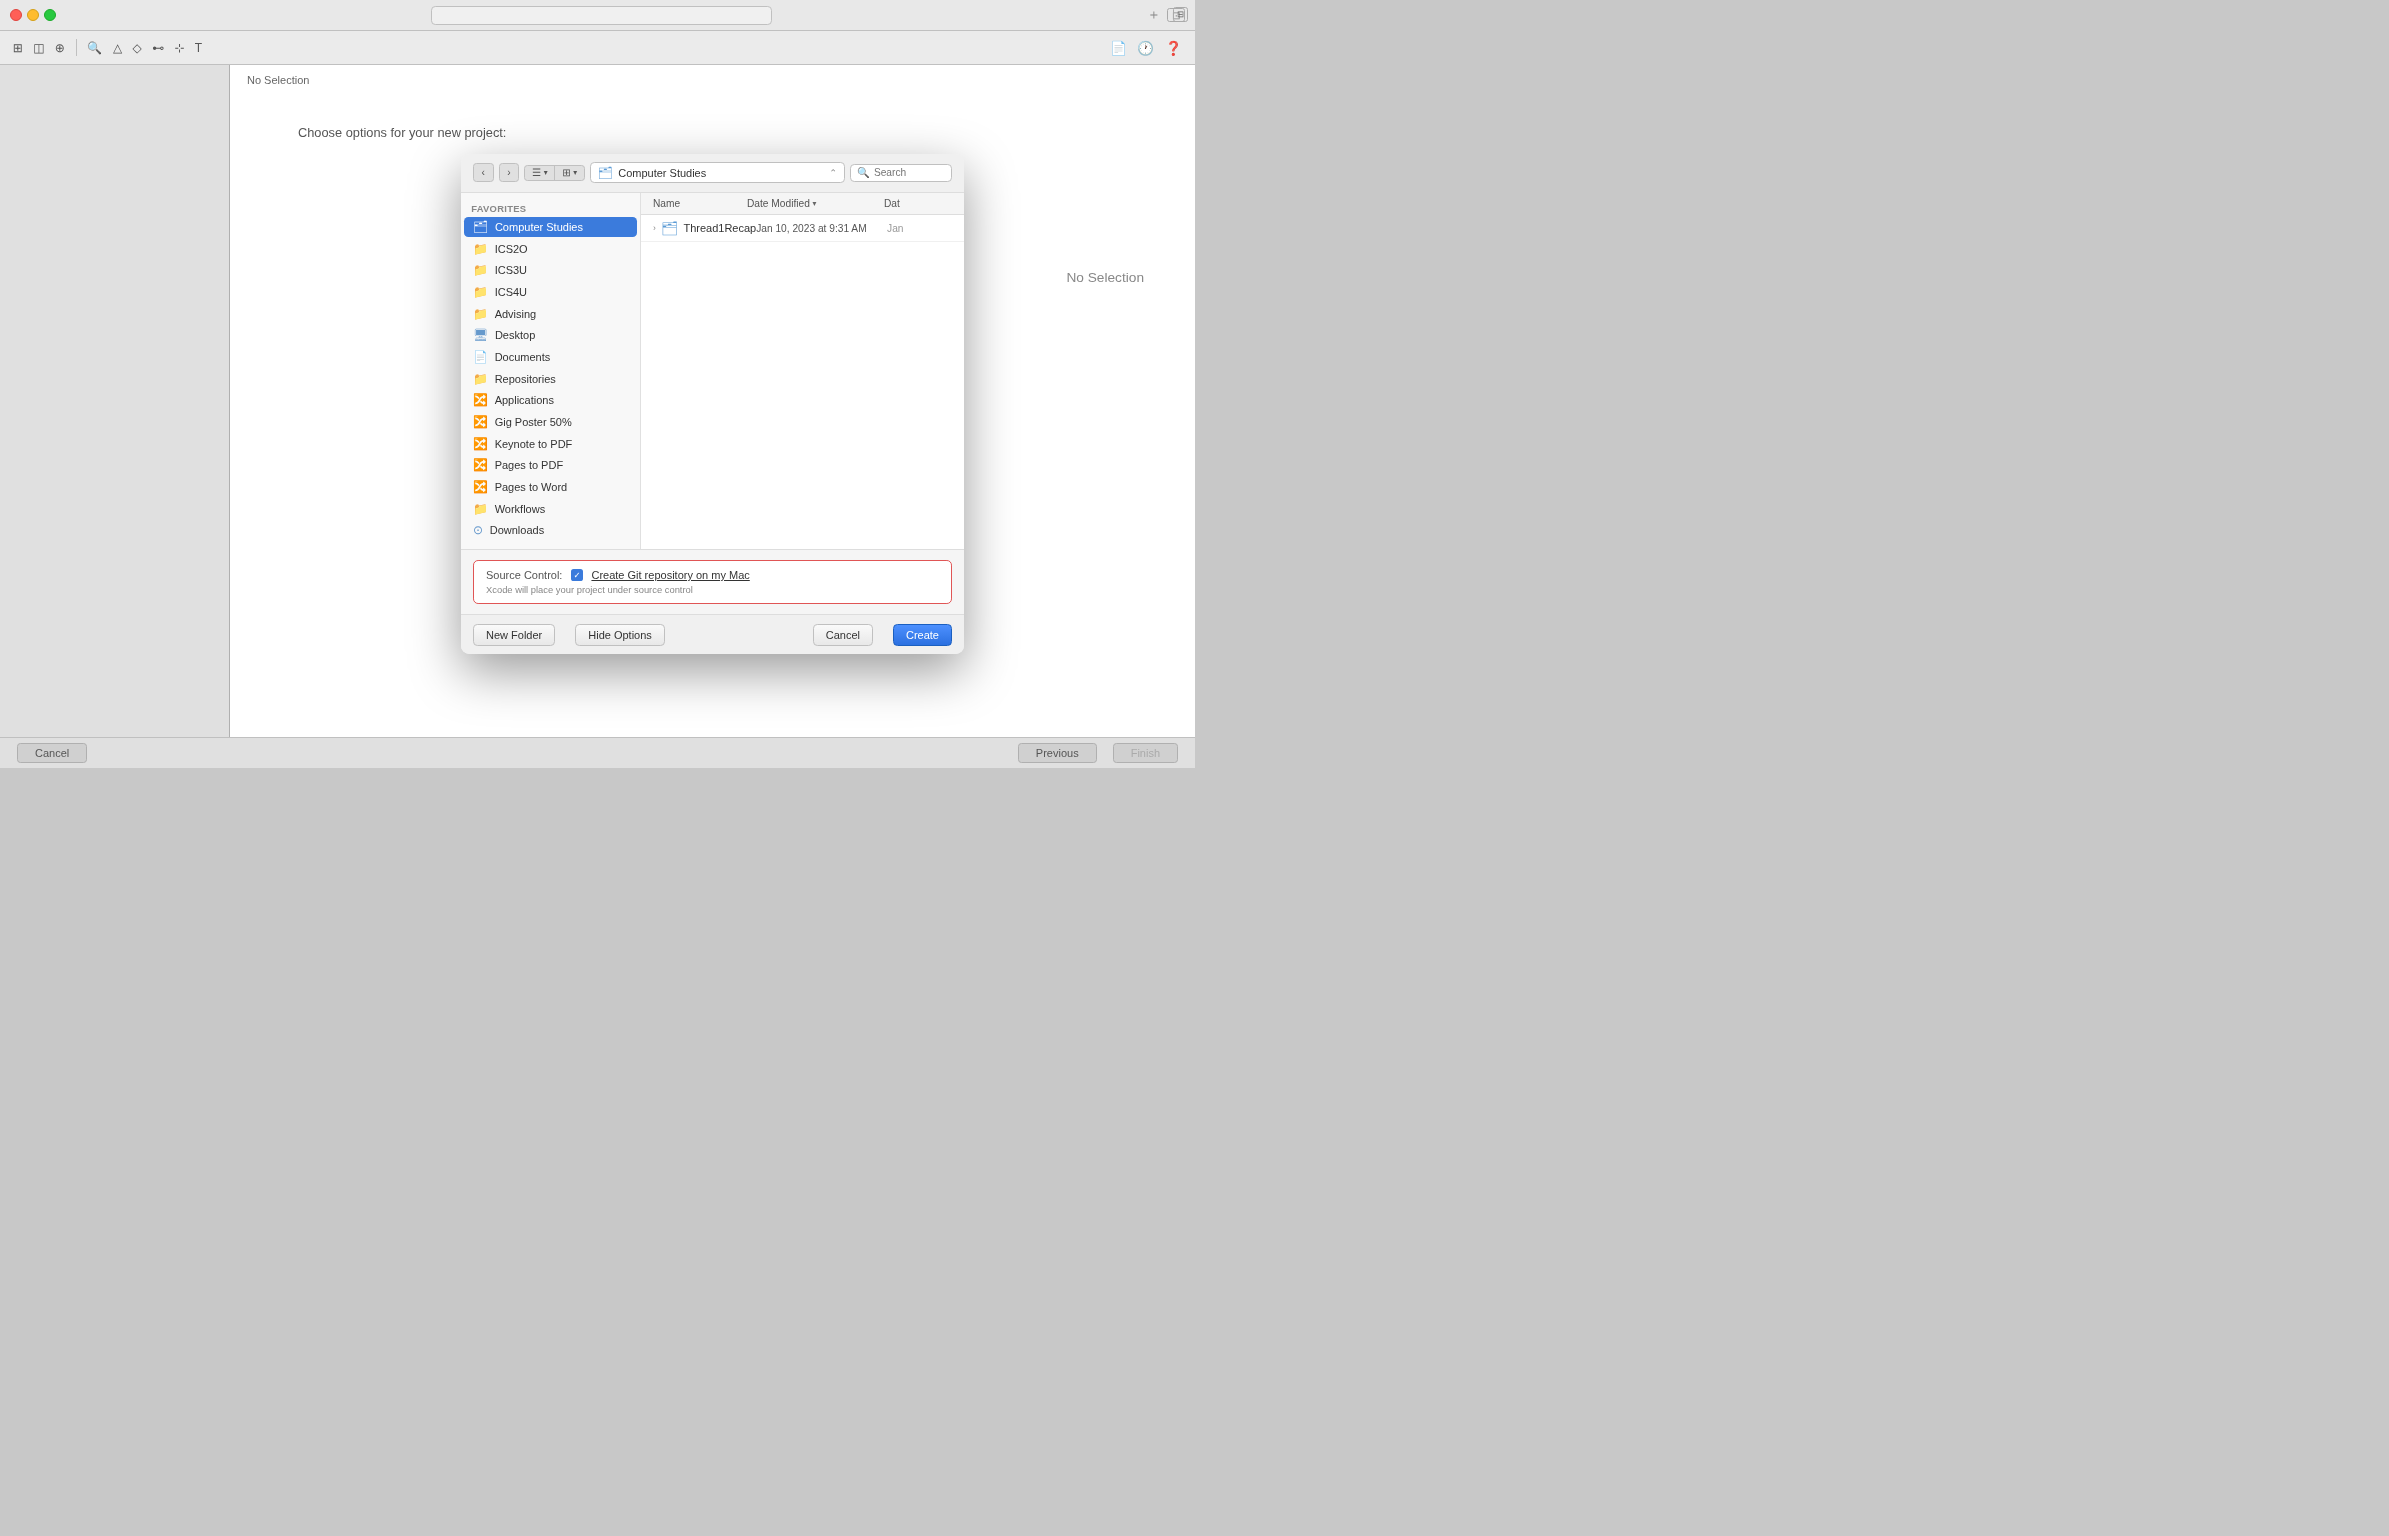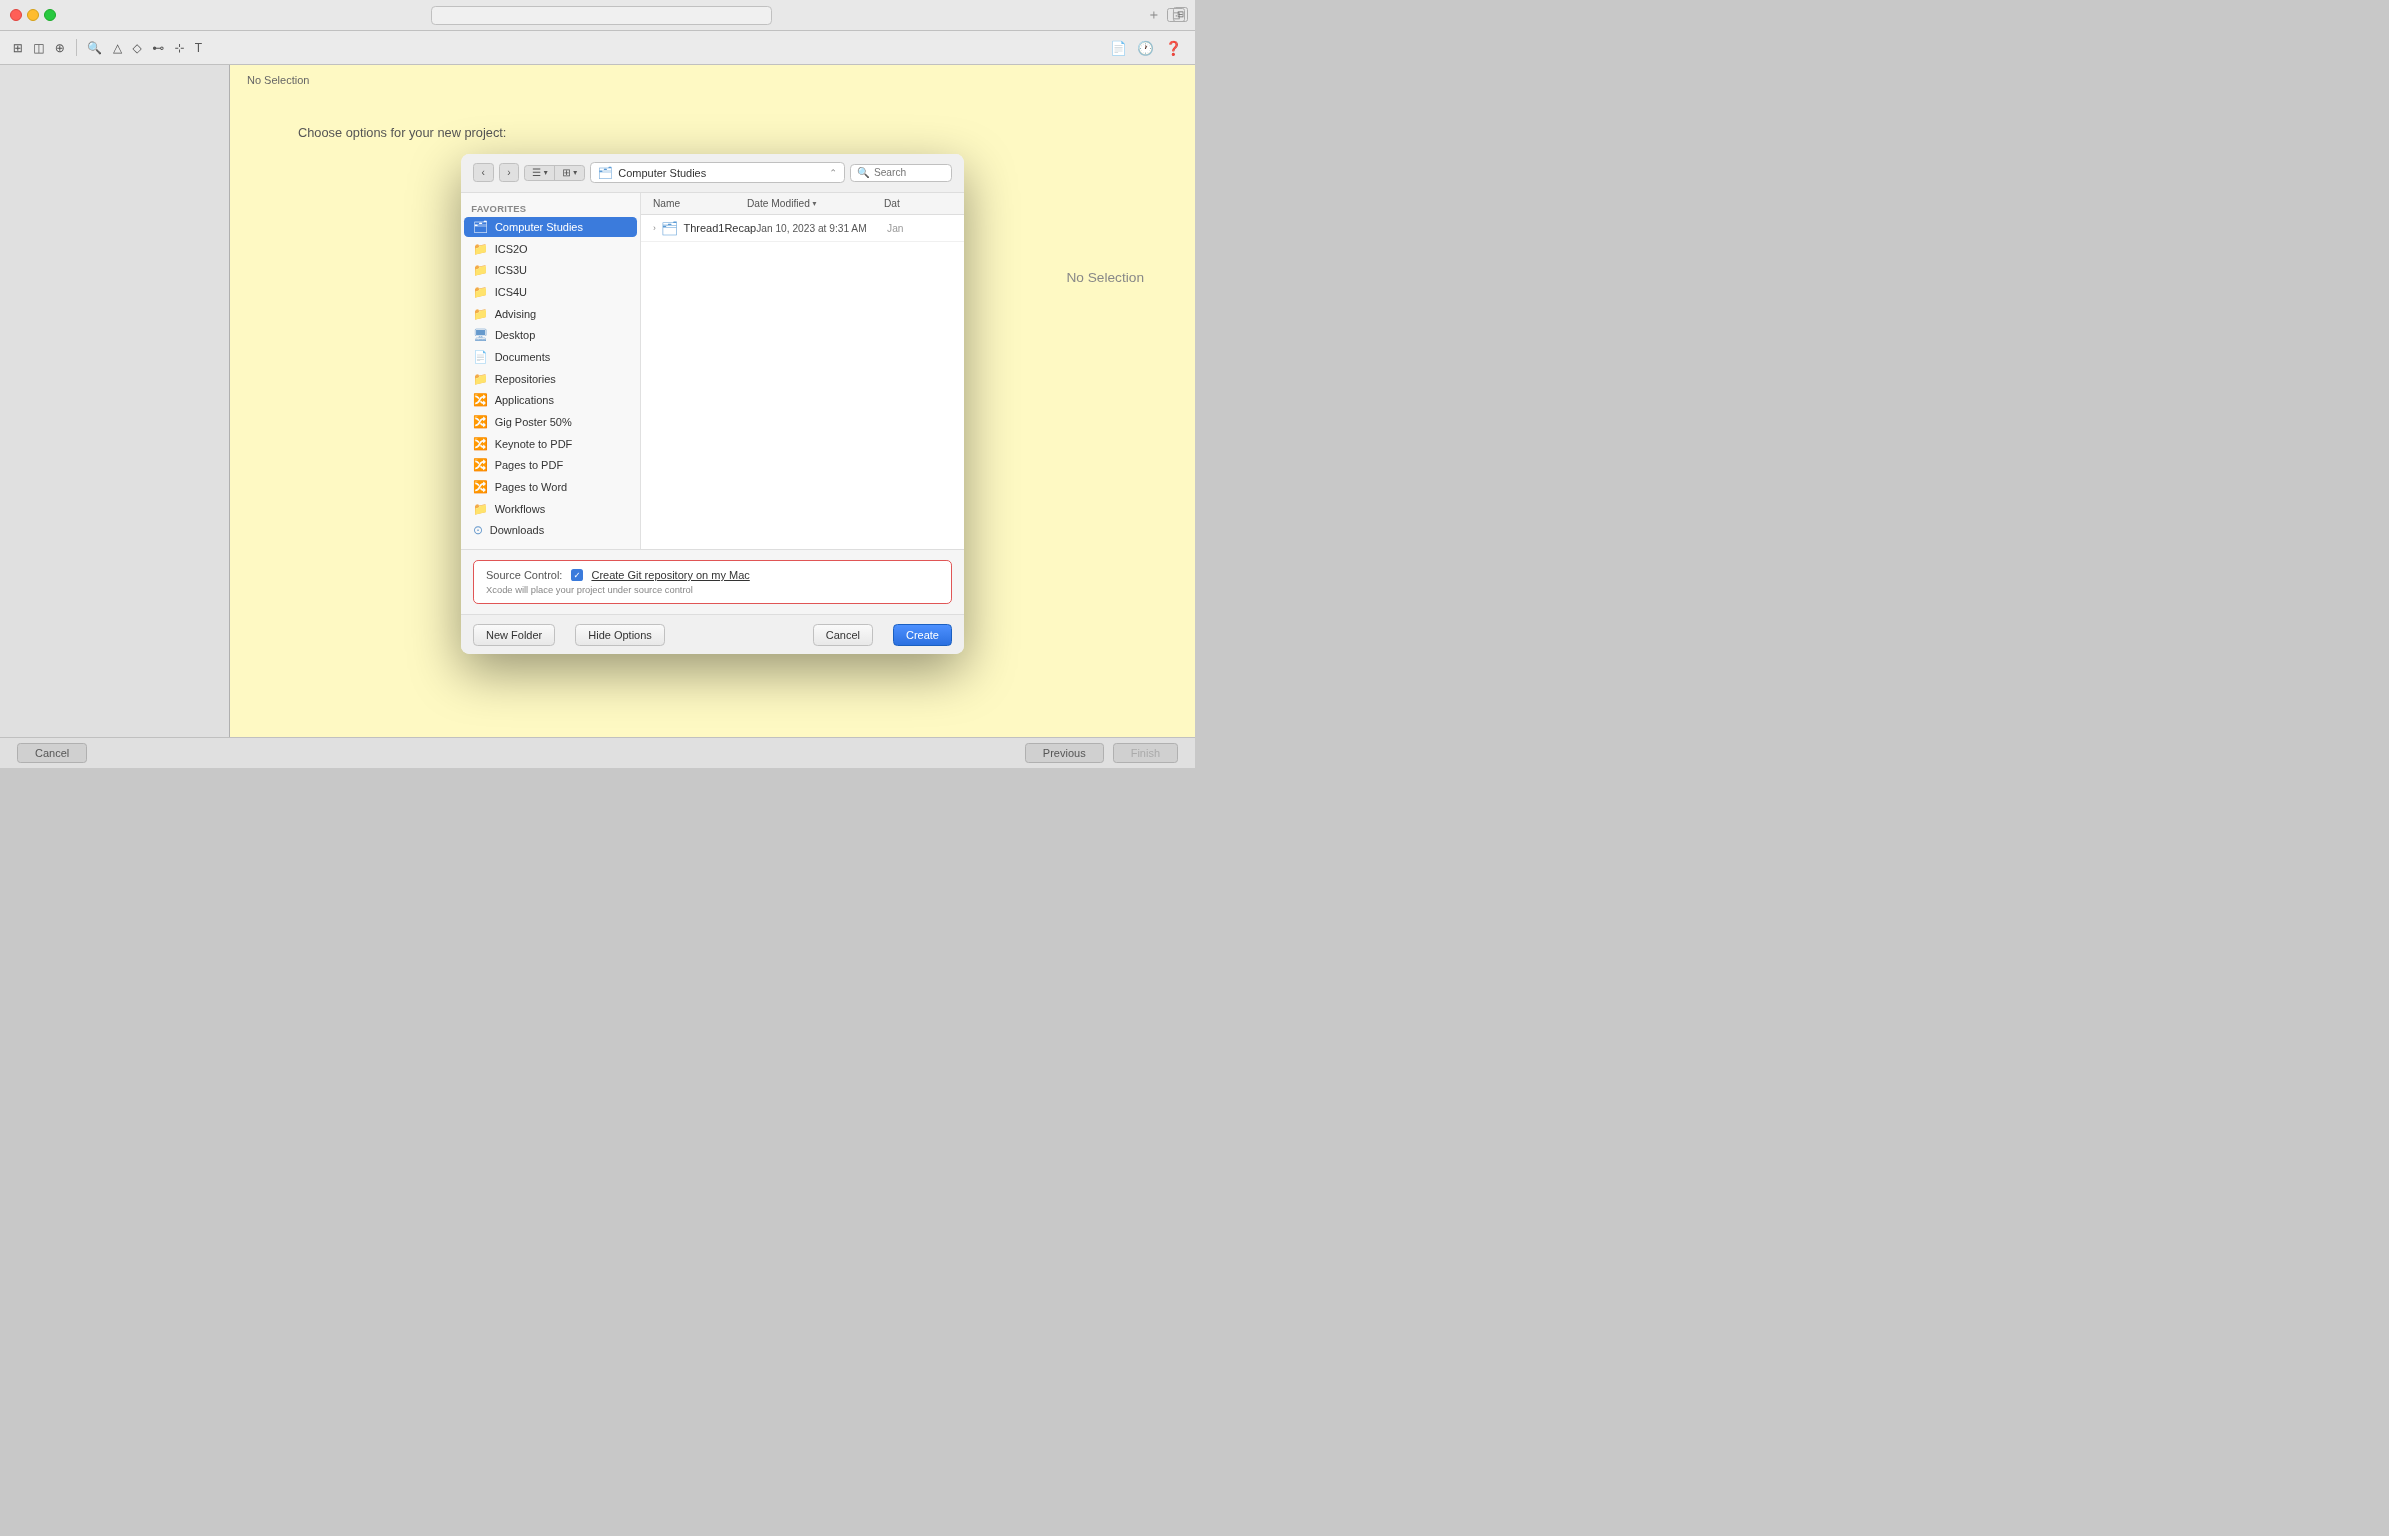--- a/index.html
+++ b/index.html
@@ -69,21 +69,21 @@
       width: 0.9px;
       height: 17px;
       background: #c0c0c0;
       margin: 0 3.4px;
     }
 
     
     .main-area {
       position: absolute;
       top: 65px; left: 0; right: 0; bottom: 0;
-      background: #fef9c3;
+      background: #ffffff;
       display: flex;
       align-items: flex-start;
       justify-content: flex-start;
     }
 
     
     .left-panel {
       width: 230px;
       height: 100%;
       background: #e0e0e0;
@@ -599,18 +599,18 @@
 
     <div class="no-selection-main">No Selection</div>
 
   </div>
 
 </div>
 
 <div style="position:absolute;bottom:0;left:0;right:0;height:31px;background:#e0e0e0;border-top:0.9px solid #c0c0c0;display:flex;align-items:center;padding:0 17px;">
   <button class="bottom-btn">Cancel</button>
   <div style="flex:1;"></div>
-  <div style="display:flex;gap:9px;">
+  <div style="display:flex;gap:16px;">
     <button class="bottom-btn">Previous</button>
     <button class="bottom-btn" style="color:#aaa;">Finish</button>
   </div>
 </div>
 
 
 </body></html>

